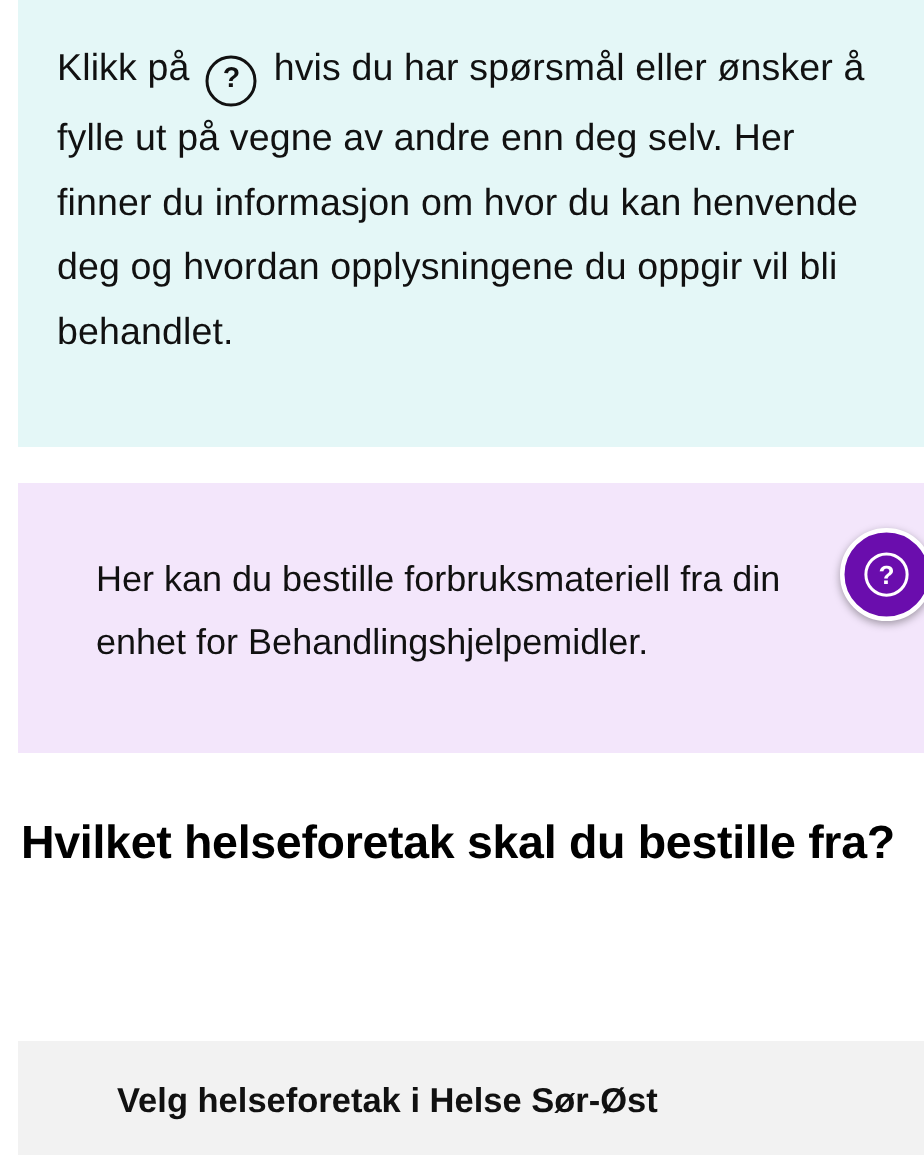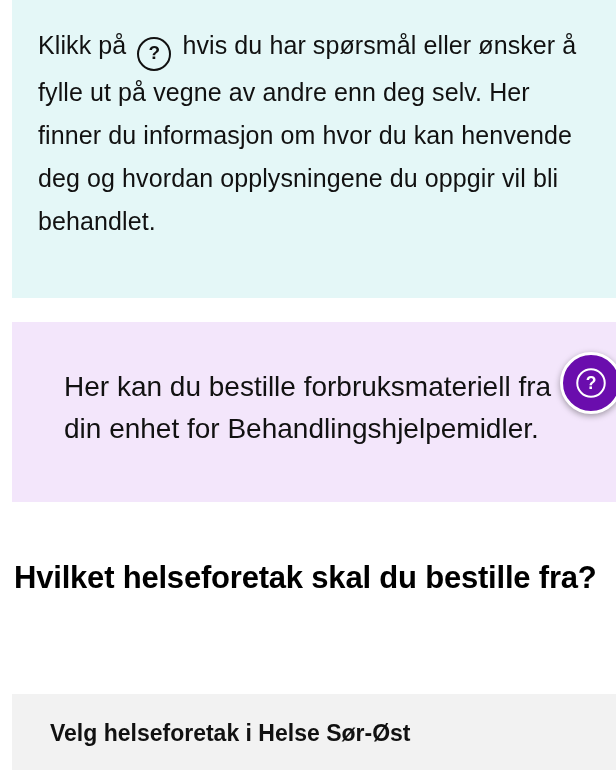--- a/index.html
+++ b/index.html
@@ -60,21 +60,21 @@
     position: absolute;
     left: 12px;
     top: 322px;
     width: 604px;
     height: 180px;
     background: #f3e6fb;
     box-sizing: border-box;
     padding: 44px 40px 0 52px;
   }
   .lavender-text {
-    font-size: 28px;
+    font-size: 24px;
     line-height: 42px;
     color: #111111;
   }
 
   
   .fab {
     position: absolute;
     right: -6px;
     top: 352px;
     width: 56px;
@@ -86,21 +86,21 @@
     display: flex;
     align-items: center;
     justify-content: center;
     color: #ffffff;
   }
 
   
   .heading {
     position: absolute;
     left: 14px;
-    top: 556px;
+    top: 540px;
     width: 590px;
     font-size: 31px;
     font-weight: bold;
     line-height: 44px;
     color: #000000;
     letter-spacing: -0.2px;
   }
 
   
   .select-section {
@@ -110,20 +110,21 @@
     width: 604px;
     height: 76px;
     background: #f2f2f2;
     box-sizing: border-box;
     padding: 26px 0 0 38px;
   }
   .select-label {
     font-size: 23px;
     font-weight: bold;
     color: #111111;
+    margin-left: 28px;
   }
 
   
   .left-gutter {
     position: absolute;
     left: 0;
     top: 0;
     width: 12px;
     height: 770px;
     background: #ffffff;

